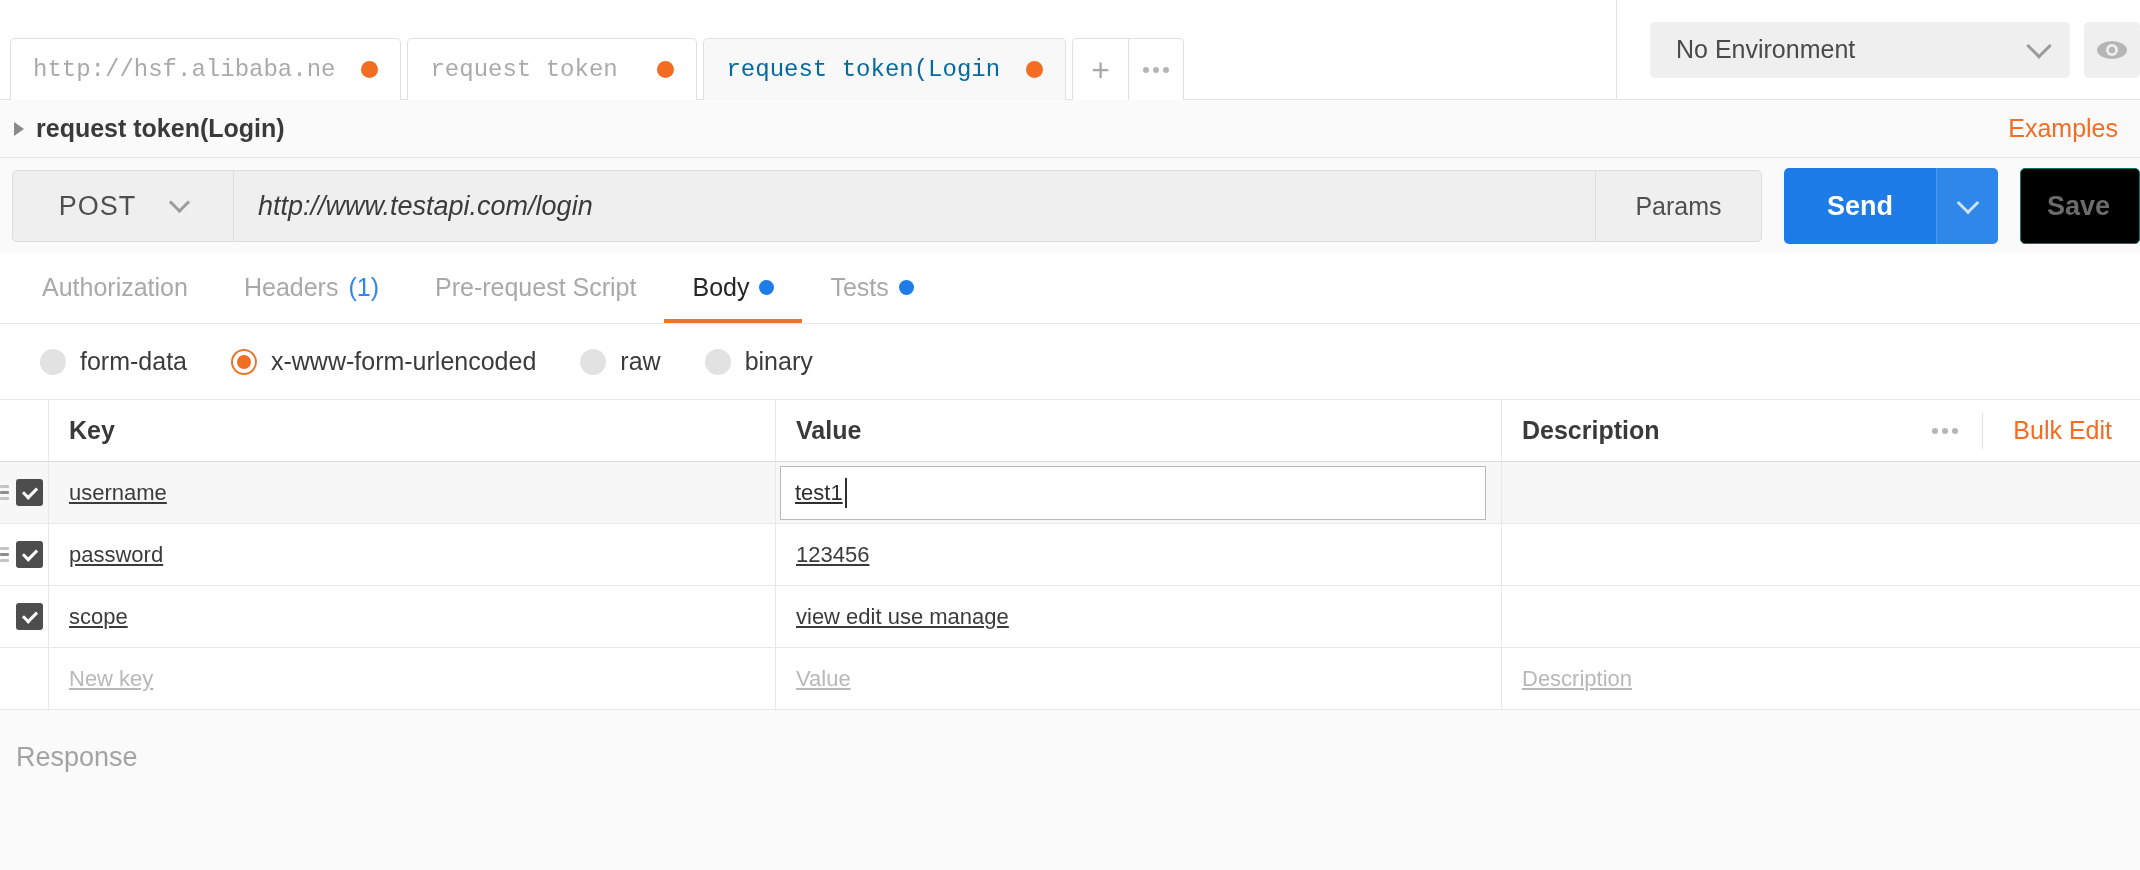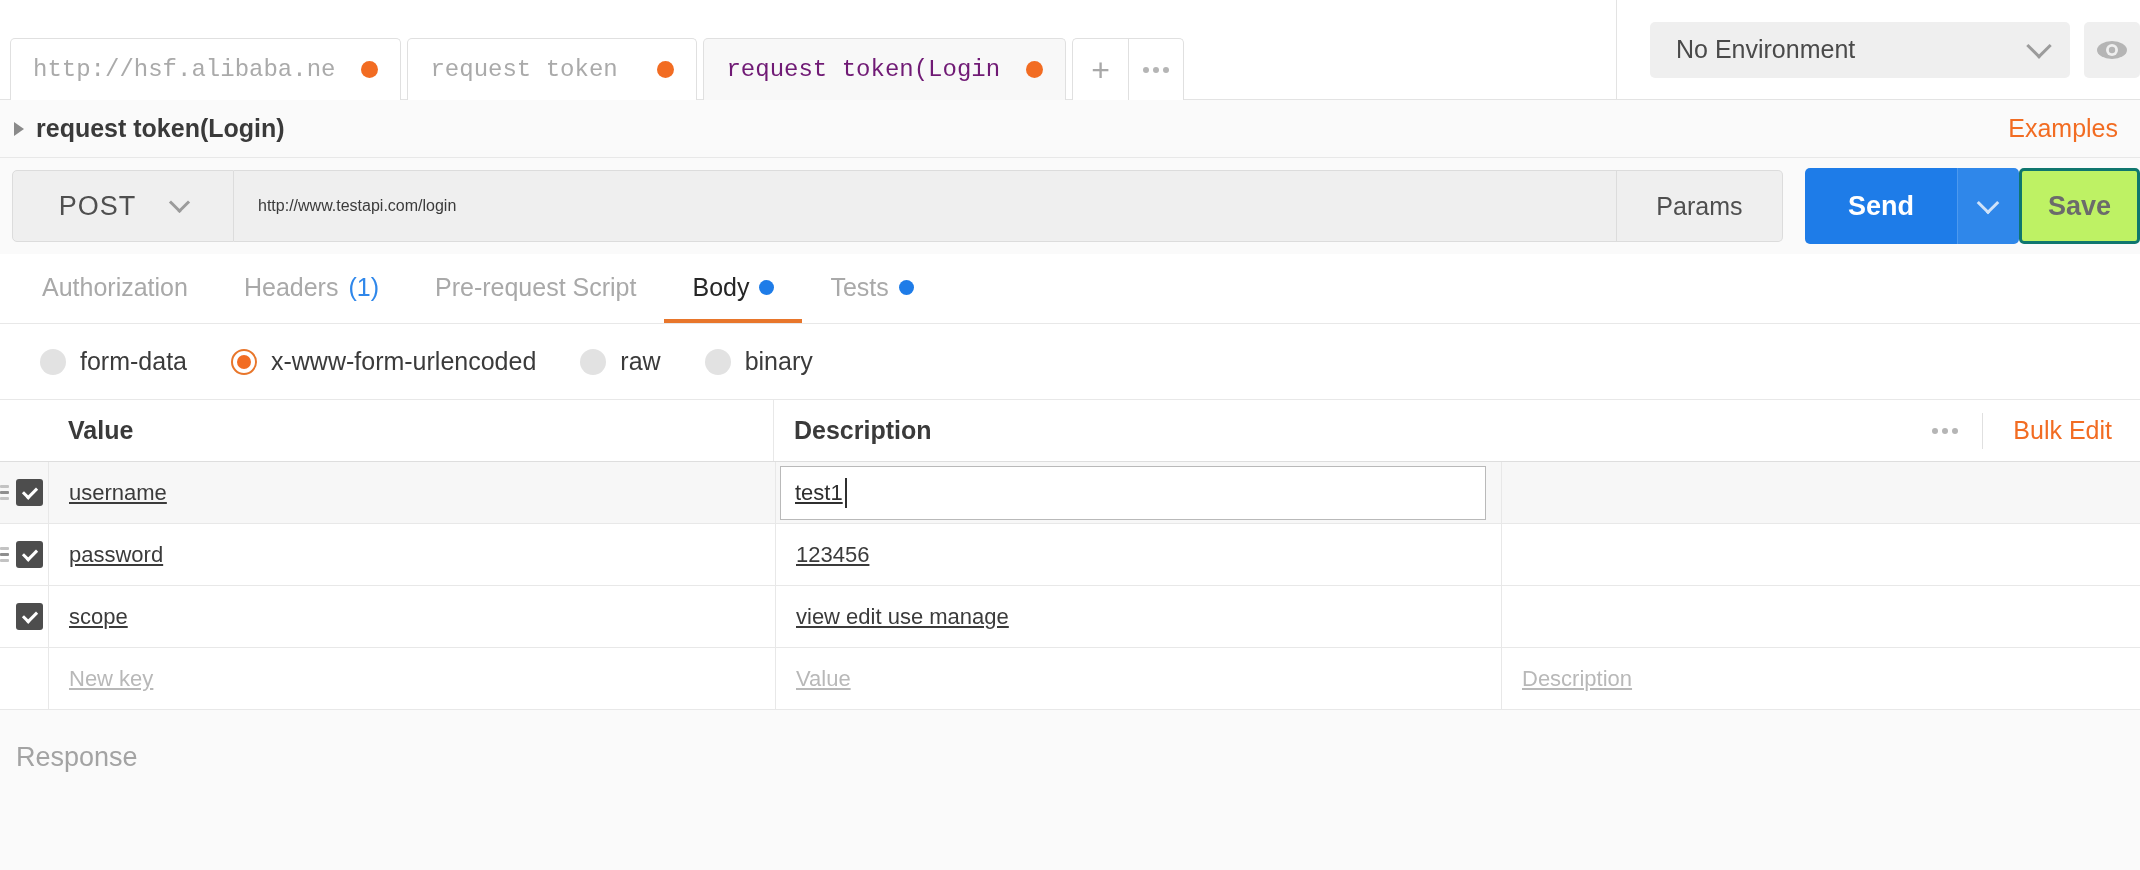--- a/index.html
+++ b/index.html
@@ -44,21 +44,21 @@
     top: 1px;
   }
   .req-tab.active { background: #f8f8f8; }
   .req-tab .tab-label {
     font-size: 24px;
     color: #aaaaaa;
     white-space: nowrap;
     overflow: hidden;
     font-family: Liberation Mono, monospace;
   }
-  .req-tab.active .tab-label { color: #701a75; }
+  .req-tab.active .tab-label { color: #0369a1; }
   .tab-dot {
     width: 17px; height: 17px;
     border-radius: 50%;
     background: #f26c22;
     flex: 0 0 auto;
     margin-left: 26px;
   }
   .tab-icon-btn {
     height: 62px;
     width: 56px;
@@ -167,21 +167,21 @@
   .url-box {
     flex: 1 1 auto;
     height: 72px;
     background: #efefef;
     border: 1px solid #dcdcdc;
     border-left: none;
     display: flex;
     align-items: center;
     padding-left: 24px;
   }
-  .url-box .u-text { font-size: 16px; color: #3b3b3b; }
+  .url-box .u-text { font-size: 27px; color: #3b3b3b; font-style: italic; }
   .params-btn {
     width: 166px; height: 72px;
     background: #efefef;
     border: 1px solid #dcdcdc;
     border-left: none;
     border-radius: 0 5px 5px 0;
     display: flex;
     align-items: center;
     justify-content: center;
   }
@@ -206,24 +206,25 @@
     justify-content: center;
   }
   .chev-white {
     width: 16px; height: 16px;
     border-right: 3px solid #cfe2f9;
     border-bottom: 3px solid #cfe2f9;
     transform: rotate(45deg);
     margin-top: -7px;
   }
   .save-btn {
+    margin-left: 22px;
     height: 76px;
     min-width: 120px;
-    background: #bef264;
-    border: 3px solid #0f766e;
+    background: #000000;
+    border: 1px solid #0f766e;
     border-radius: 5px;
     display: flex;
     align-items: center;
     padding: 0 26px;
   }
   .save-btn span { font-size: 27px; font-weight: bold; color: #6b6b6b; white-space: nowrap; }
 
   
   .sect-tabs {
     height: 70px;
@@ -491,20 +492,23 @@
   <div class="radio-opt">
     <span class="radio-circle"></span>
     <span class="r-label">binary</span>
   </div>
 </div>
 
 <div class="kv-table">
 
   <div class="kv-row header">
     <div class="c-gutter"></div>
+    <div class="c-key">
+      <span class="cell-head">Key</span>
+    </div>
     <div class="c-val">
       <span class="cell-head">Value</span>
     </div>
     <div class="c-desc">
       <span class="cell-head">Description</span>
     </div>
     <div class="head-right">
       <span class="head-dots">
         <span class="dots-glyph">
             <i></i>

